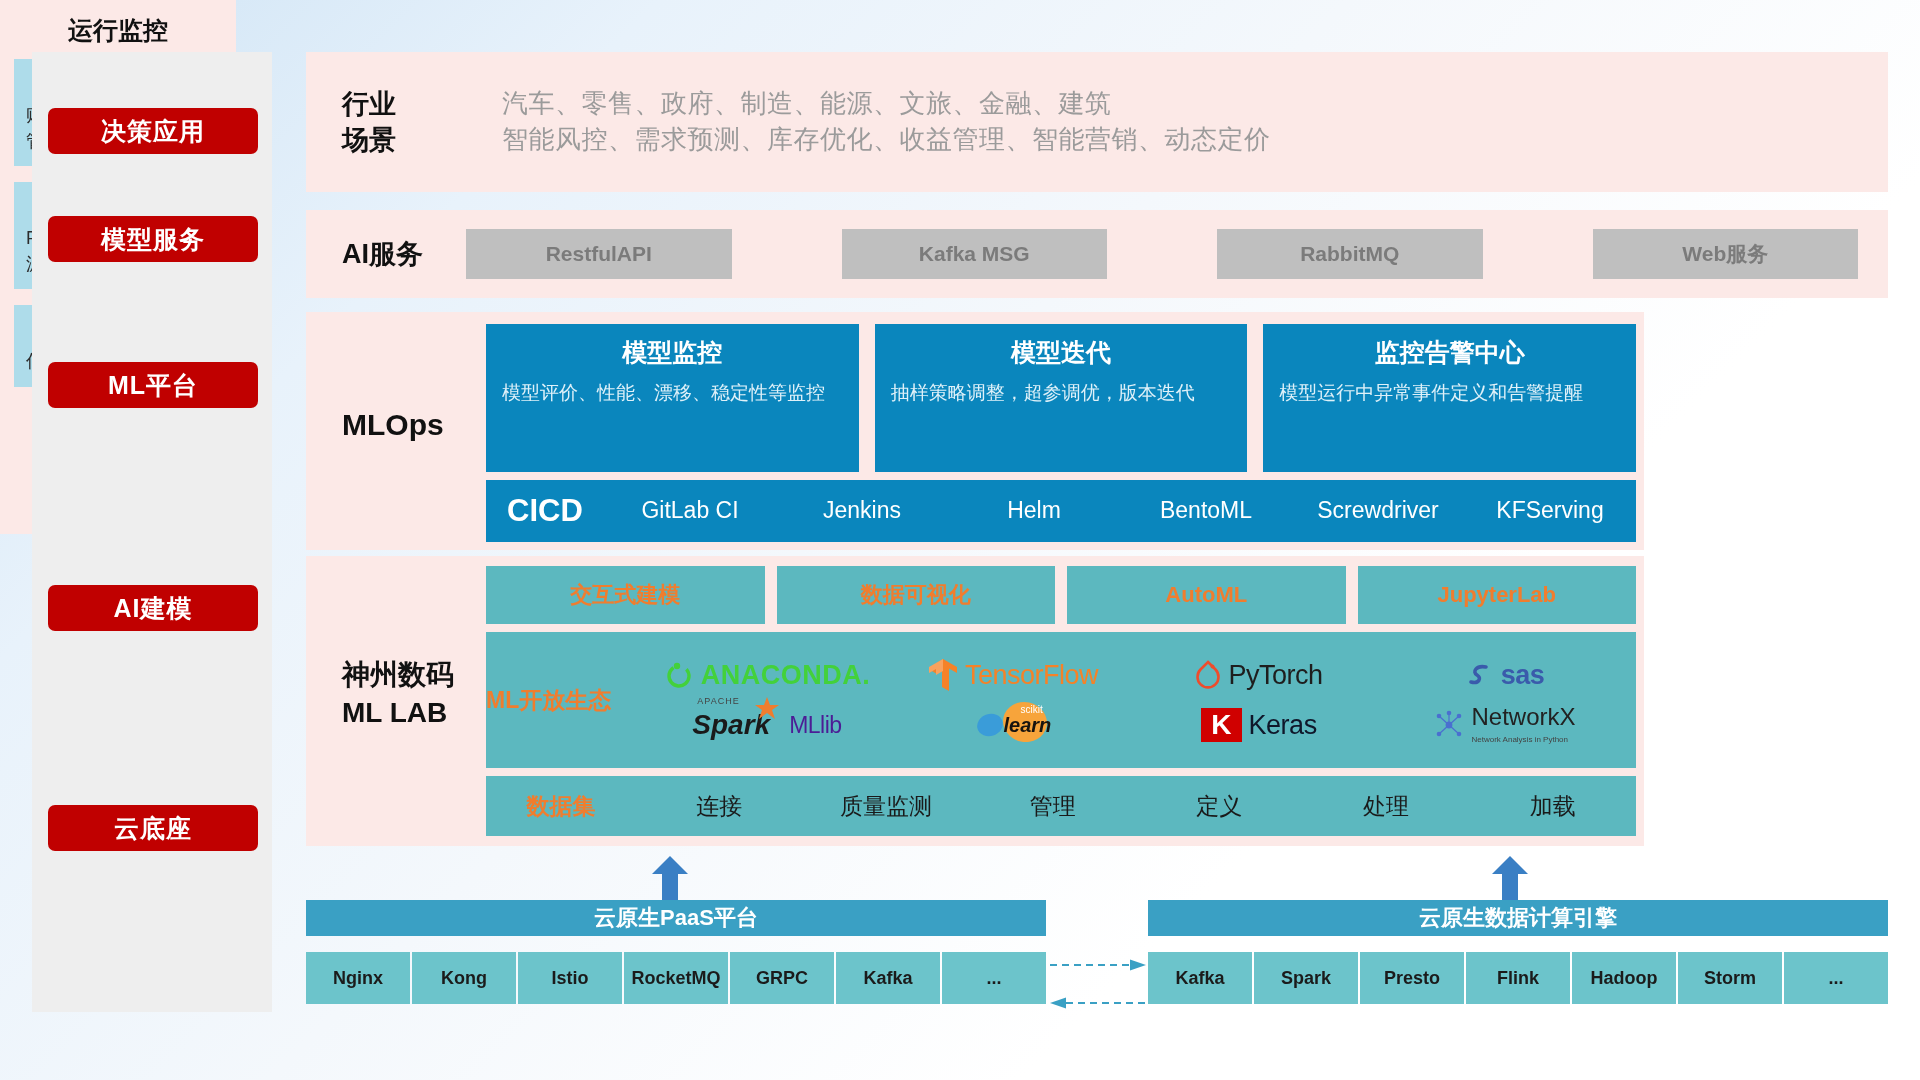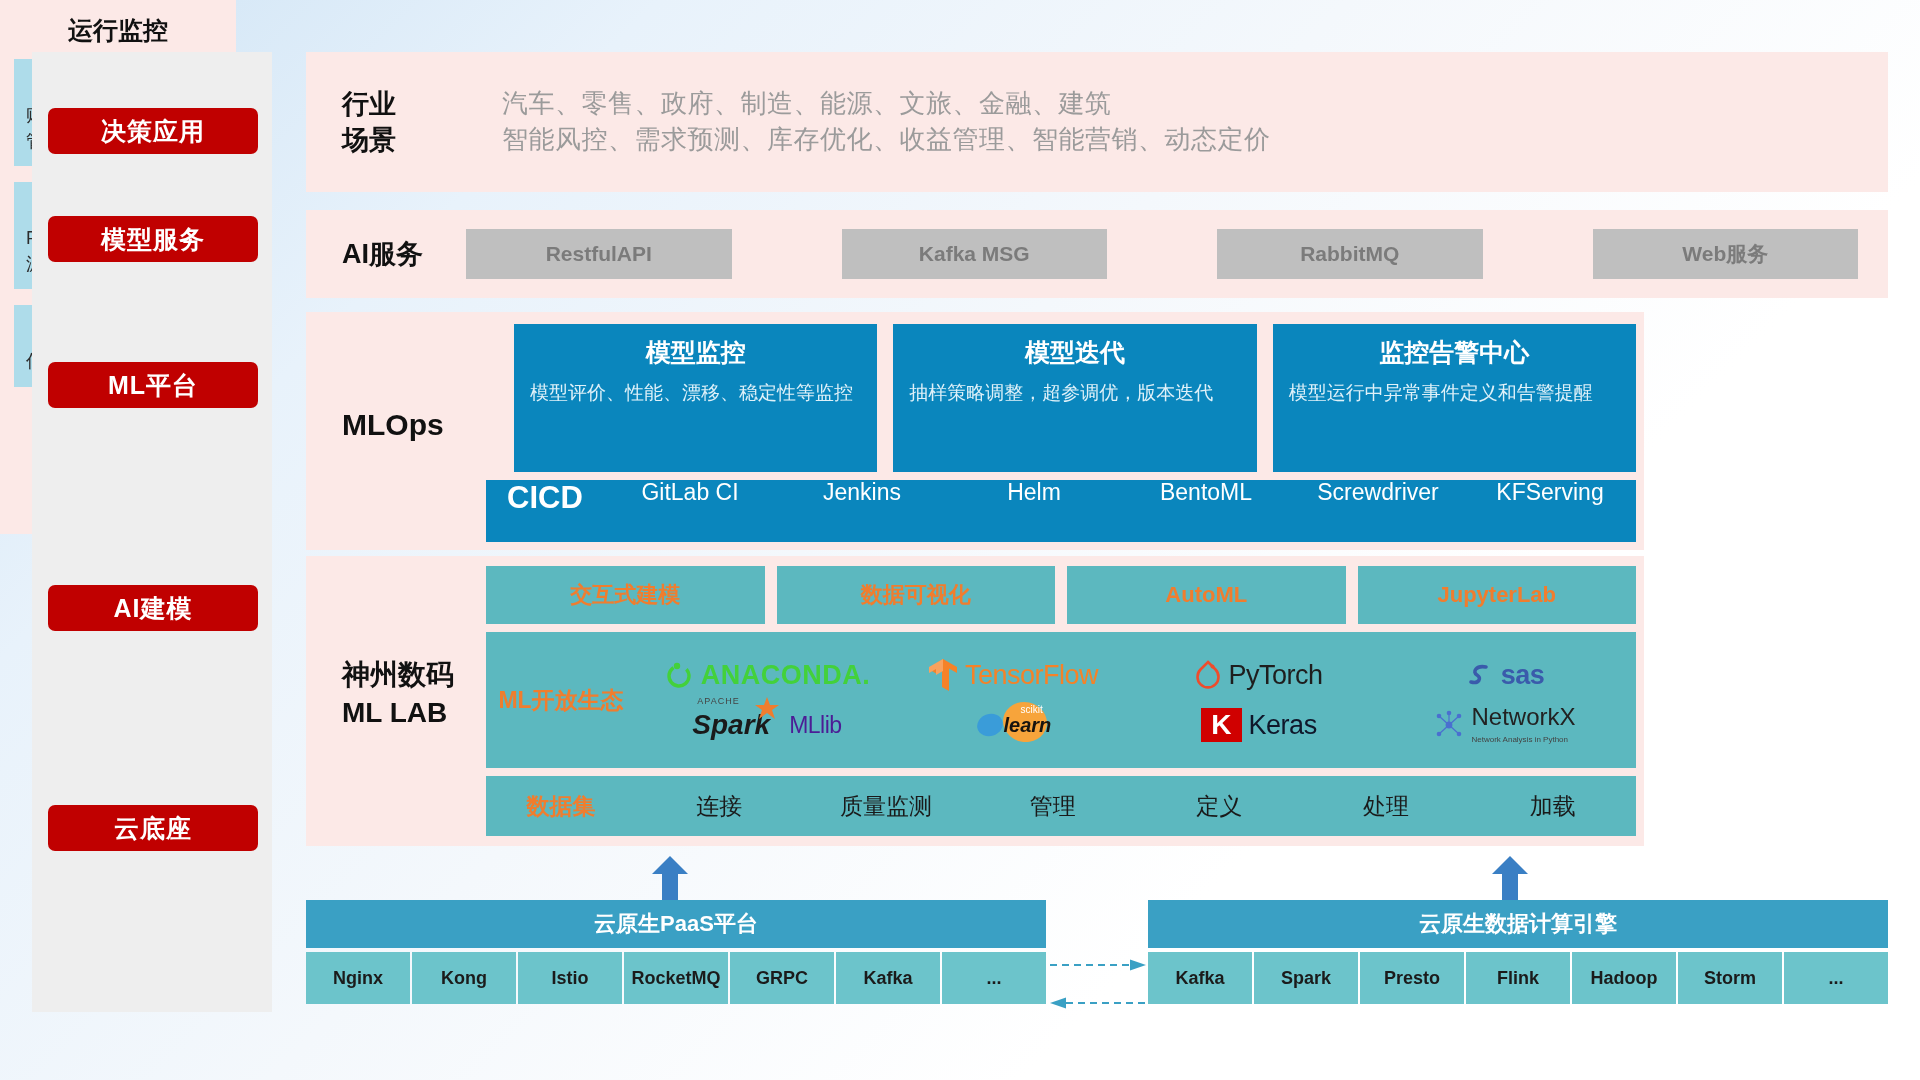--- a/index.html
+++ b/index.html
@@ -43,70 +43,70 @@
   .svc-items { flex:1; display:flex; gap:110px; padding-right:30px; }
   .svc-chip {
     flex:1; height:50px; background:#bfbfbf; color:#7b7b7b;
     display:flex; align-items:center; justify-content:center;
     font-size:21px; font-weight:bold;text-align:center;
   }
 
   
   #band-mlops { left:306px; top:312px; width:1338px; height:238px; }
   .mlops-label { position:absolute; left:36px; top:96px; font-size:30px; font-weight:bold; color:#111; }
-  .mlops-cards { position:absolute; left:180px; top:12px; right:8px; display:flex; gap:16px;margin-left:28px; }
+  .mlops-cards { position:absolute; left:180px; top:12px; right:8px; display:flex; gap:16px; }
   .mlops-card { flex:1; background:#0a86bd; padding:12px 16px 10px; min-height:148px; }
   .mlops-card h4 { color:#fff; font-size:25px; font-weight:bold; text-align:center; margin-bottom:10px; }
   .mlops-card p { color:#dff1f9; font-size:19px; line-height:1.45; }
 
   .cicd-bar {
     position:absolute; left:180px; top:168px; right:8px; height:62px;
-    background:#0a86bd; display:flex; align-items:flex-start; overflow:hidden;
+    background:#0a86bd; display:flex; align-items:center; overflow:hidden;
   }
   .cicd-title { width:118px; text-align:center; color:#fff; font-size:31px; font-weight:bold; }
   .cicd-items { flex:1; display:flex; }
   .cicd-items span {
     flex:1; color:#fff; font-size:23px; text-align:center; line-height:1.1;
     word-break:break-all; overflow-wrap:anywhere;
   }
 
   
   #band-lab { left:306px; top:556px; width:1338px; height:290px; }
   .lab-label { position:absolute; left:36px; top:100px; font-size:28px; font-weight:bold; color:#111; line-height:1.34; }
   .lab-inner { position:absolute; left:180px; top:10px; right:8px; bottom:10px; display:flex; flex-direction:column; gap:8px; }
   .lab-tools { display:flex; gap:12px; height:58px; }
   .lab-tool {
     flex:1; background:#5cb8bf; color:#f07d2e; font-size:22px; font-weight:bold;
     display:flex; align-items:center; justify-content:center;
   }
   .lab-eco {
     flex:1; background:#5cb8bf; display:flex; align-items:center; position:relative;
   }
-  .eco-label { width:150px; color:#f07d2e; font-size:23px; font-weight:bold; text-align:center; }
+  .eco-label { width:150px; color:#f07d2e; font-size:23px; font-weight:bold; text-align:left; }
   .eco-logos { flex:1; display:grid; grid-template-columns:repeat(4,1fr); grid-template-rows:1fr 1fr; align-items:center; justify-items:center; padding:4px 8px; }
   .logo { display:flex; align-items:center; gap:7px; }
   .logo-txt { font-size:27px; letter-spacing:-.5px; }
 
   .lab-data {
     height:60px; background:#5cb8bf; display:flex; align-items:center;
   }
   .lab-data .dkey { width:150px; text-align:center; color:#f07d2e; font-size:23px; font-weight:bold; }
   .lab-data .ditems { flex:1; display:flex; }
   .lab-data .ditems span { flex:1; text-align:center; color:#1a1a1a; font-size:23px; }
 
   
   #band-mon { left:1652px; top:312px; width:236px; height:534px; background:#fce9e7; }
   .mon-title { text-align:center; font-size:25px; font-weight:bold; color:#111; padding:14px 0 12px; }
   .mon-card { margin:0 14px 16px; background:#aedcea; padding:8px 12px 12px; }
   .mon-card h5 { text-align:center; font-size:22px; font-weight:bold; color:#111; margin-bottom:6px; }
   .mon-card p { font-size:18px; color:#2c2c2c; line-height:1.42; }
 
   
   .cloud-bar {
-    position:absolute; height:48px; background:#3aa0c4; color:#fff;
+    position:absolute; height:36px; background:#3aa0c4; color:#fff;
     display:flex; align-items:center; justify-content:center;
     font-size:22px; font-weight:bold;
   }
   #cloud-paas { left:306px; top:900px; width:740px; }
   #cloud-data { left:1148px; top:900px; width:740px; }
 
   .chip-row { position:absolute; top:952px; display:flex; gap:2px; }
   #chips-paas { left:306px; width:740px; }
   #chips-data { left:1148px; width:740px; }
   .chip {

